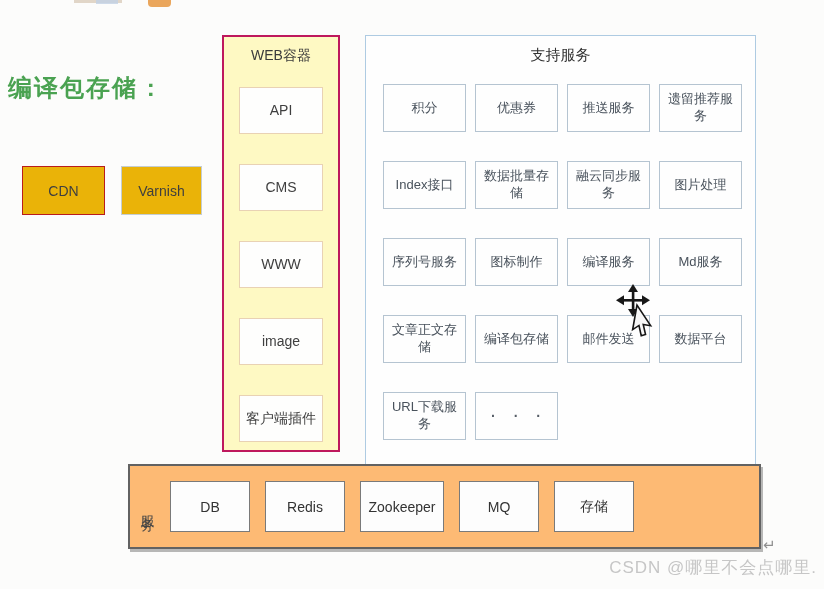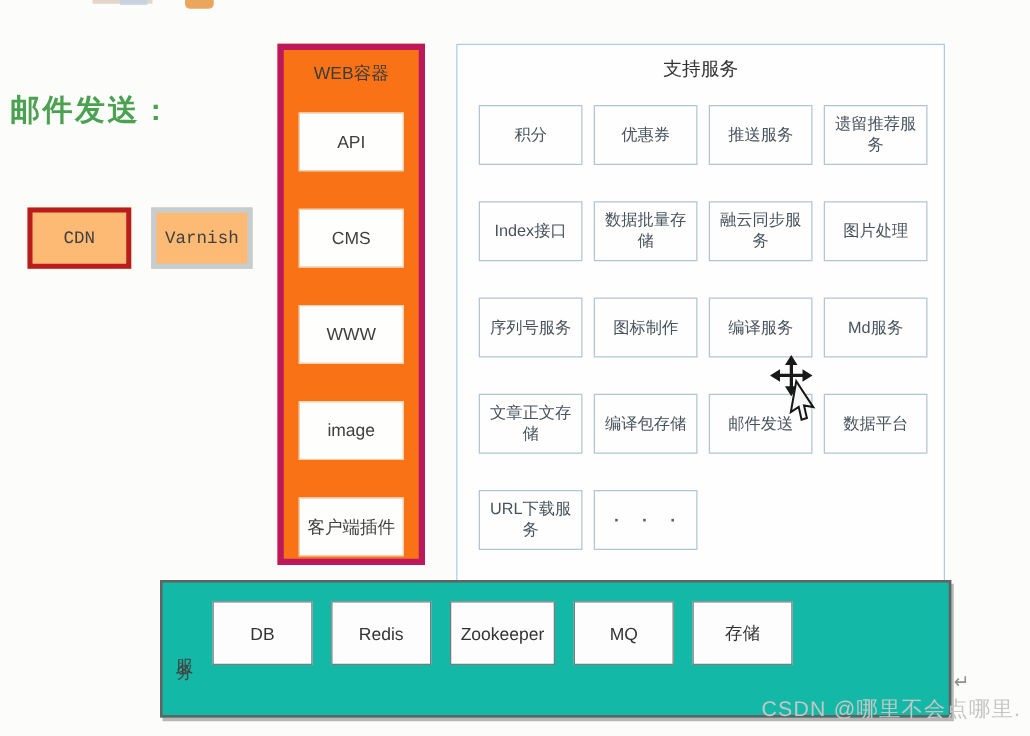--- a/index.html
+++ b/index.html
@@ -26,35 +26,35 @@
     font-size: 24px;
     font-weight: bold;
     color: #4aa251;
     letter-spacing: 2px;
   }
 
   .edge-box {
     position: absolute;
     top: 166px;
     height: 49px;
-    border: 4px solid #b91c1c;
-    background: #fdba74;
-    display: flex; align-items: center; justify-content: center;
-    font-size: 14px; color: #3f3f3f; font-family: Liberation Mono, monospace;
+    border: 1px solid #b91c1c;
+    background: #eab308;
+    display: flex; align-items: center; justify-content: center;
+    font-size: 14px; color: #3f3f3f;
   }
   .edge-box.cdn { left: 22px; width: 83px; }
   .edge-box.varnish { left: 121px; width: 81px; border-color: #c4cdd2; text-align: center; }
 
   
   .web-panel {
     position: absolute;
     left: 222px; top: 35px;
     width: 118px; height: 417px;
-    border: 5px solid #be185d;
-    background: #f97316;
+    border: 2px solid #be185d;
+    background: #fef9c3;
   }
   .web-panel .panel-title {
     margin-top: 10px;
     text-align: center;
     font-size: 14px; color: #3b3b3b;
   }
   .web-items {
     margin-top: 22px;
     display: flex; flex-direction: column; align-items: center; gap: 30px;
   }
@@ -100,23 +100,23 @@
     font-size: 13px; color: #49525c;
     line-height: 1.3;
     padding: 2px 3px;
   }
   .service-box.ellipsis { letter-spacing: 7px; font-weight: bold; color: #565d66; font-size: 14px; padding-left: 9px; }
 
   
   .bottom-panel {
     position: absolute;
     left: 128px; top: 464px;
-    width: 633px; height: 110px;
+    width: 633px; height: 85px;
     border: 2px solid #626262;
-    background: #14b8a6;
+    background: #fdba74;
     box-shadow: 2px 3px 0 rgba(125,125,125,.55);
   }
   .service-layer-label {
     position: absolute;
     left: 9px; top: 50%;
     transform: translateY(-50%);
     writing-mode: vertical-rl;
     font-size: 14px; color: #444444;
     letter-spacing: 3px;
   }
@@ -157,21 +157,21 @@
 </style>
 </head>
 <body>
 
 <div class="page">
 
   <div class="artifact a1"></div>
   <div class="artifact a2"></div>
   <div class="artifact a3"></div>
 
-  <div class="page-title">邮件发送 :</div>
+  <div class="page-title">编译包存储 :</div>
 
   <div class="edge-box cdn">CDN</div>
   <div class="edge-box varnish">Varnish</div>
 
   <div class="web-panel">
     <div class="panel-title">WEB容器</div>
     <div class="web-items">
       <div class="web-box">API</div>
       <div class="web-box">CMS</div>
       <div class="web-box">WWW</div>

